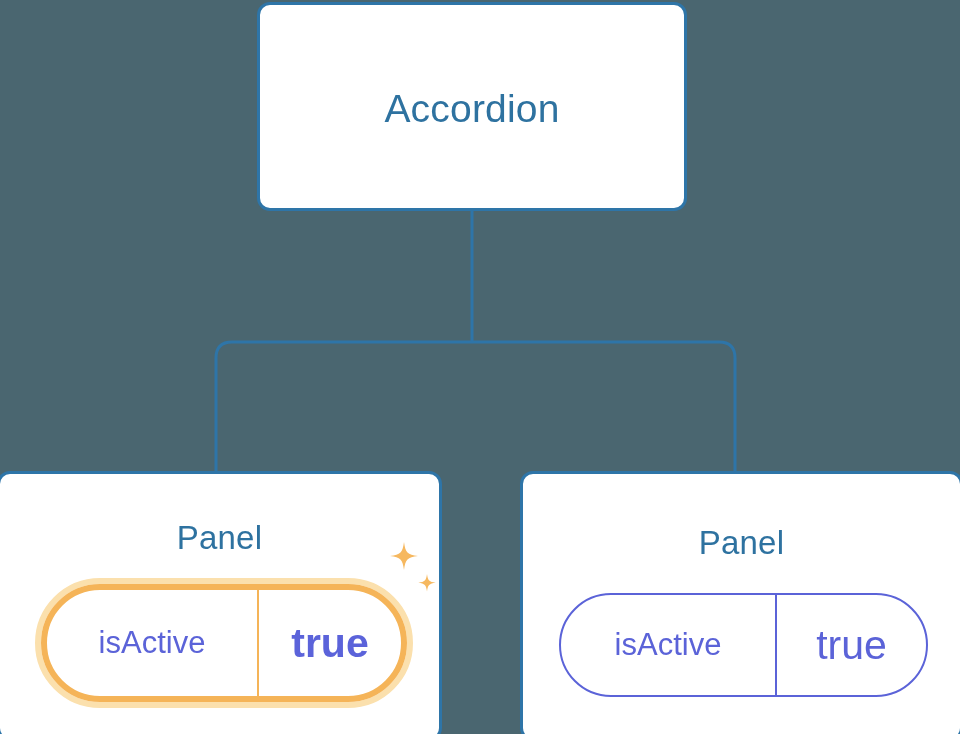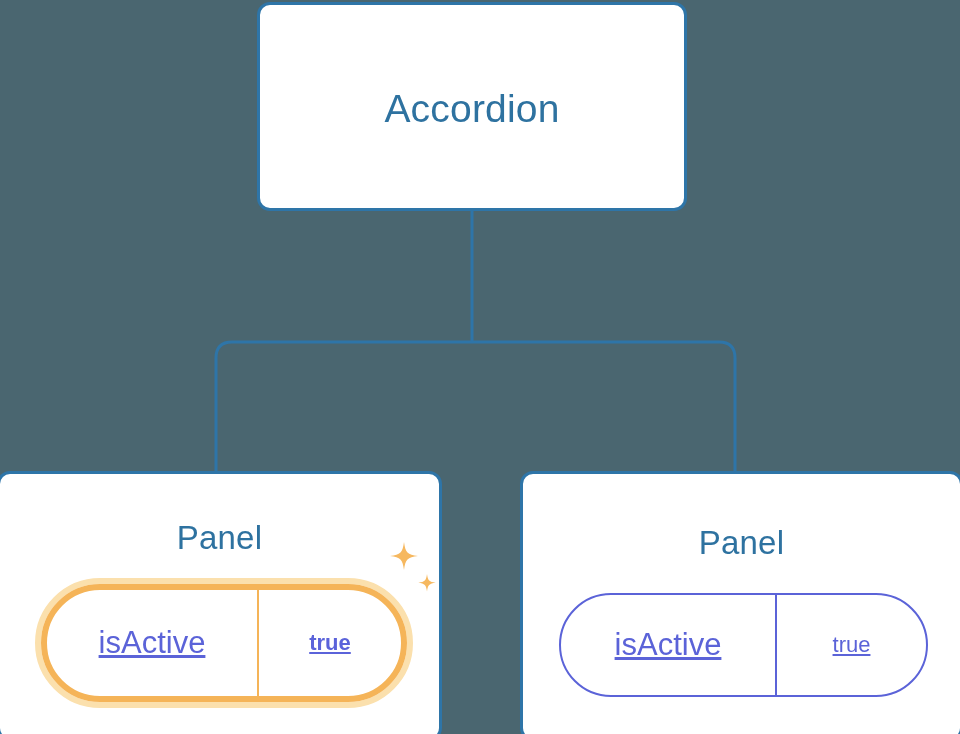--- a/index.html
+++ b/index.html
@@ -88,30 +88,29 @@
     box-sizing: border-box;
     background: #ffffff;
     border-radius: 999px;
   }
   .pill-cell {
     display: flex;
     align-items: center;
     justify-content: center;
     box-sizing: border-box;
     white-space: nowrap;
-    text-decoration: underline;
   }
   .pill-key {
     color: #5b63d8;
     font-size: 31px;
     font-weight: 400;
   }
   .pill-val {
     color: #5b63d8;
-    font-size: 22px;
+    font-size: 41px;
     font-weight: 400;
   }
 
   
   .pill-normal {
     left: 36px;
     top: 119px;
     width: 369px;
     height: 104px;
     border: 2px solid #5b63d8;

